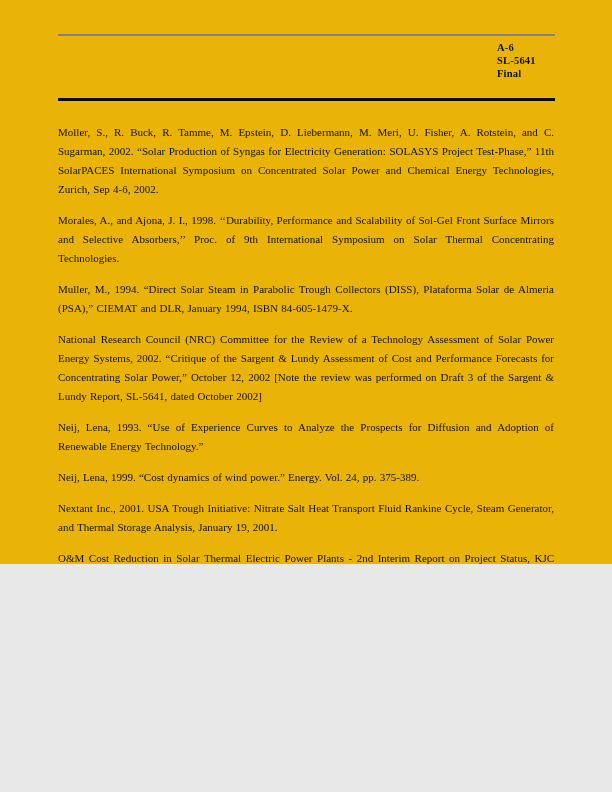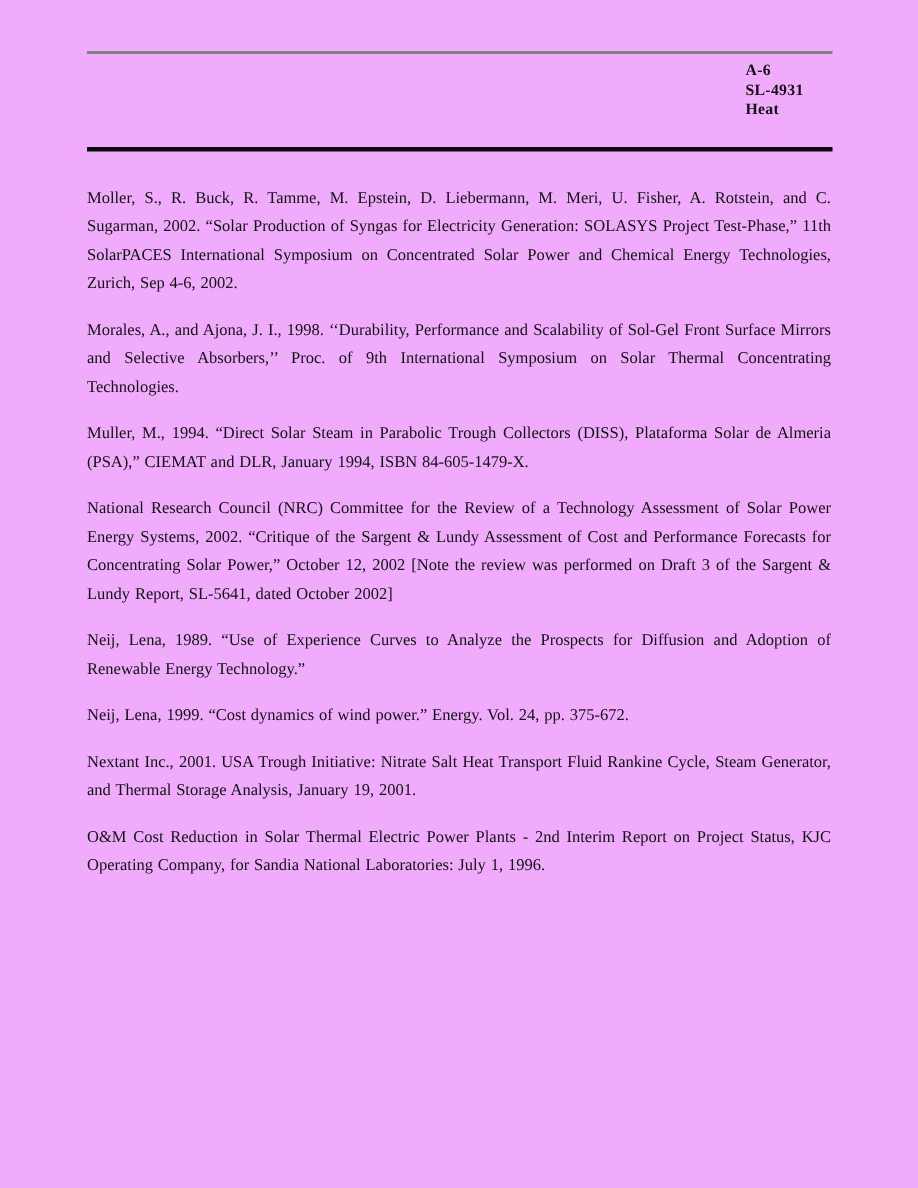--- a/index.html
+++ b/index.html
@@ -4,22 +4,22 @@
 <style>
   html, body {
     margin: 0;
     padding: 0;
     background: #e8e8e8;
     font-family: "Liberation Serif", "DejaVu Serif", serif;
   }
   .page {
     position: relative;
     width: 612px;
-    height: 792px;
-    background: #f0abfc;
+    height: 564px;
+    background: #eab308;
     overflow: hidden;
     color: #000000;
   }
   .rule-top {
     position: absolute;
     left: 58px;
     top: 34px;
     width: 497px;
     height: 2px;
     background: #828282;
@@ -62,30 +62,30 @@
 </style>
 </head>
 <body>
 
 <div class="page">
 
   <div class="rule-top"></div>
 
   <div class="header-id">
     <div>A-6</div>
-    <div>SL-4931</div>
-    <div>Heat</div>
+    <div>SL-5641</div>
+    <div>Final</div>
   </div>
 
   <div class="rule-bottom"></div>
 
   <div class="references" id="references">
       <p><span>Moller, S., R. Buck, R. Tamme, M. Epstein, D. Liebermann, M. Meri, U. Fisher, A. Rotstein, and C. Sugarman, 2002. “Solar Production of Syngas for Electricity Generation: SOLASYS Project Test-Phase,” 11th SolarPACES International Symposium on Concentrated Solar Power and Chemical Energy Technologies, Zurich, Sep 4-6, 2002.</span></p>
       <p><span>Morales, A., and Ajona, J. I., 1998. ‘‘Durability, Performance and Scalability of Sol-Gel Front Surface Mirrors and Selective Absorbers,’’ Proc. of 9th International Symposium on Solar Thermal Concentrating Technologies.</span></p>
       <p><span>Muller, M., 1994. “Direct Solar Steam in Parabolic Trough Collectors (DISS), Plataforma Solar de Almeria (PSA),” CIEMAT and DLR, January 1994, ISBN 84-605-1479-X.</span></p>
       <p><span>National Research Council (NRC) Committee for the Review of a Technology Assessment of Solar Power Energy Systems, 2002. “Critique of the Sargent &amp; Lundy Assessment of Cost and Performance Forecasts for Concentrating Solar Power,” October 12, 2002 [Note the review was performed on Draft 3 of the Sargent &amp; Lundy Report, SL-5641, dated October 2002]</span></p>
-      <p><span>Neij, Lena, 1989. “Use of Experience Curves to Analyze the Prospects for Diffusion and Adoption of Renewable Energy Technology.”</span></p>
-      <p><span>Neij, Lena, 1999. “Cost dynamics of wind power.” </span><span class="italic">Energy</span><span>. Vol. 24, pp. 375-672.</span></p>
+      <p><span>Neij, Lena, 1993. “Use of Experience Curves to Analyze the Prospects for Diffusion and Adoption of Renewable Energy Technology.”</span></p>
+      <p><span>Neij, Lena, 1999. “Cost dynamics of wind power.” </span><span class="italic">Energy</span><span>. Vol. 24, pp. 375-389.</span></p>
       <p><span>Nextant Inc., 2001. USA Trough Initiative: Nitrate Salt Heat Transport Fluid Rankine Cycle, Steam Generator, and Thermal Storage Analysis, January 19, 2001.</span></p>
       <p><span>O&amp;M Cost Reduction in Solar Thermal Electric Power Plants - 2nd Interim Report on Project Status, KJC Operating Company, for Sandia National Laboratories: July 1, 1996.</span></p>
     </div>
 
 </div>
 
 </body></html>

